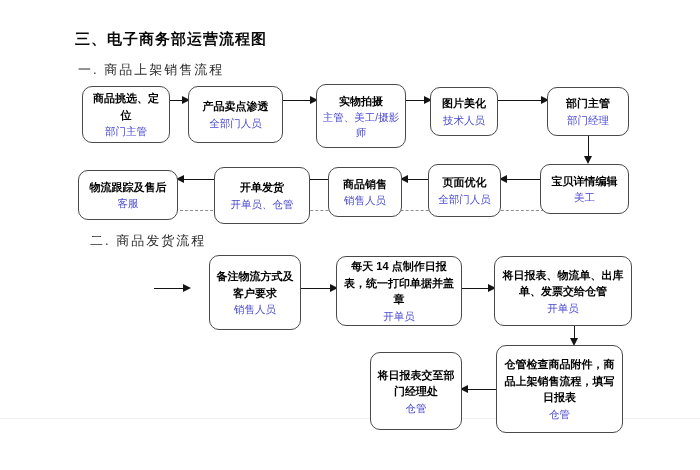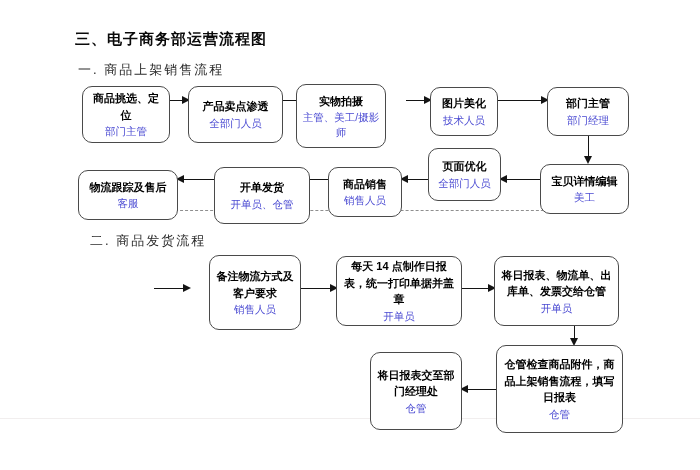--- a/index.html
+++ b/index.html
@@ -39,34 +39,34 @@
   .arrow-d::after{
     content:"";position:absolute;bottom:-2px;left:-4.75px;width:0;height:0;
     border-top:8px solid #141414;border-left:4px solid transparent;border-right:4px solid transparent;
   }
   .dash-line{position:absolute;height:0;border-top:1.3px dashed #8f8f8f;z-index:0;}
   .faint-rule{position:absolute;left:0;top:418px;width:700px;height:0;border-top:1px solid #f1eeee;z-index:0;}
 
   
   .a1{left:82px;top:86px;width:88px;height:57px;}
   .a2{left:188px;top:86px;width:95px;height:57px;}
-  .a3{left:296px;top:84px;width:90px;height:64px;}
+  .a3{left:316px;top:84px;width:90px;height:64px;}
   .a4{left:430px;top:87px;width:68px;height:49px;}
   .a5{left:547px;top:87px;width:82px;height:49px;}
   
   .b1{left:78px;top:170px;width:100px;height:50px;}
   .b2{left:214px;top:167px;width:96px;height:57px;}
   .b3{left:328px;top:167px;width:74px;height:50px;}
-  .b4{left:428px;top:148px;width:73px;height:53px;}
+  .b4{left:428px;top:164px;width:73px;height:53px;}
   .b5{left:540px;top:164px;width:89px;height:50px;}
   
   .d1{left:80px;top:256px;width:74px;height:66px;}
   .d2{left:189px;top:255px;width:92px;height:75px;margin-left:20px;}
   .d3{left:336px;top:256px;width:126px;height:70px;}
-  .d4{left:494px;top:256px;width:125px;height:70px;}
+  .d4{left:494px;top:256px;width:138px;height:70px;}
   
   .e1{left:370px;top:352px;width:92px;height:78px;}
   .e2{left:496px;top:345px;width:127px;height:88px;}
 </style>
 </head>
 <body>
 
 <div class="stage">
 
   <div class="doc-title">三、电子商务部运营流程图</div>

